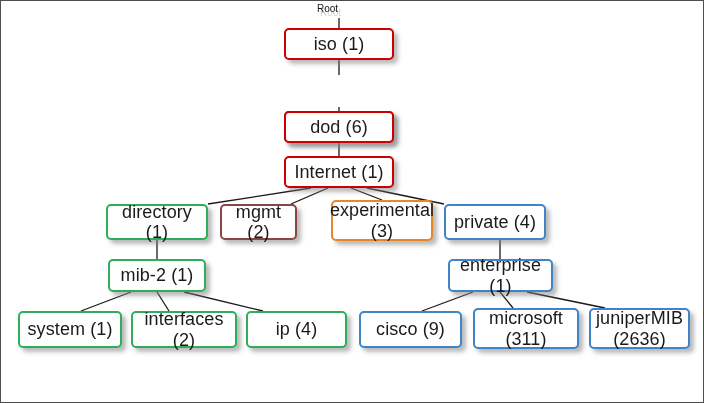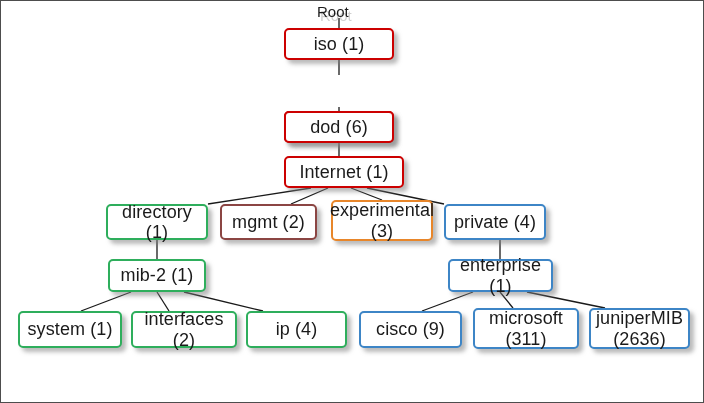--- a/index.html
+++ b/index.html
@@ -45,21 +45,21 @@
     box-shadow: 4px 4px 4px rgba(130,130,130,0.55);
     z-index: 3;
   }
   .node-label {
     display: block;
     padding: 0 4px;
     white-space: pre-line;
   }
   #root-label {
     position: absolute;
-    font-size: 15px;
+    font-size: 10px;
     color: #1a1a1a;
     z-index: 4;
     white-space: nowrap;
     text-shadow: 3px 4px 0 rgba(150,150,150,0.45);
   }
   #caption {
     position: absolute;
     font-size: 14.5px;
     color: #1a1a1a;
     z-index: 4;
@@ -95,27 +95,27 @@
   <div id="nodes-layer">
       <div class="node" style="left: 283px; top: 27px; width: 110px; height: 32px; border-color: rgb(204, 0, 0);">
         <span class="node-label">iso (1)</span>
       </div>
       <div class="node" style="left: 283px; top: 74px; width: 110px; height: 32px; border-color: rgb(204, 0, 0); margin-top: 36px;">
         <span class="node-label">org (3)</span>
       </div>
       <div class="node" style="left: 283px; top: 110px; width: 110px; height: 32px; border-color: rgb(204, 0, 0);">
         <span class="node-label">dod (6)</span>
       </div>
-      <div class="node" style="left: 283px; top: 155px; width: 120px; height: 32px; border-color: rgb(204, 0, 0);">
+      <div class="node" style="left: 283px; top: 155px; width: 110px; height: 32px; border-color: rgb(204, 0, 0);">
         <span class="node-label">Internet (1)</span>
       </div>
       <div class="node" style="left: 105px; top: 203px; width: 102px; height: 36px; border-color: rgb(46, 174, 92);">
         <span class="node-label">directory (1)</span>
       </div>
-      <div class="node" style="left: 219px; top: 203px; width: 97px; height: 36px; border-color: rgb(139, 69, 67);">
+      <div class="node" style="left: 219px; top: 203px; width: 77px; height: 36px; border-color: rgb(139, 69, 67);">
         <span class="node-label">mgmt (2)</span>
       </div>
       <div class="node" style="left: 330px; top: 199px; width: 102px; height: 41px; border-color: rgb(232, 134, 42);">
         <span class="node-label">experimental
 (3)</span>
       </div>
       <div class="node" style="left: 443px; top: 203px; width: 102px; height: 36px; border-color: rgb(61, 133, 198);">
         <span class="node-label">private (4)</span>
       </div>
       <div class="node" style="left: 107px; top: 258px; width: 98px; height: 33px; border-color: rgb(46, 174, 92);">

